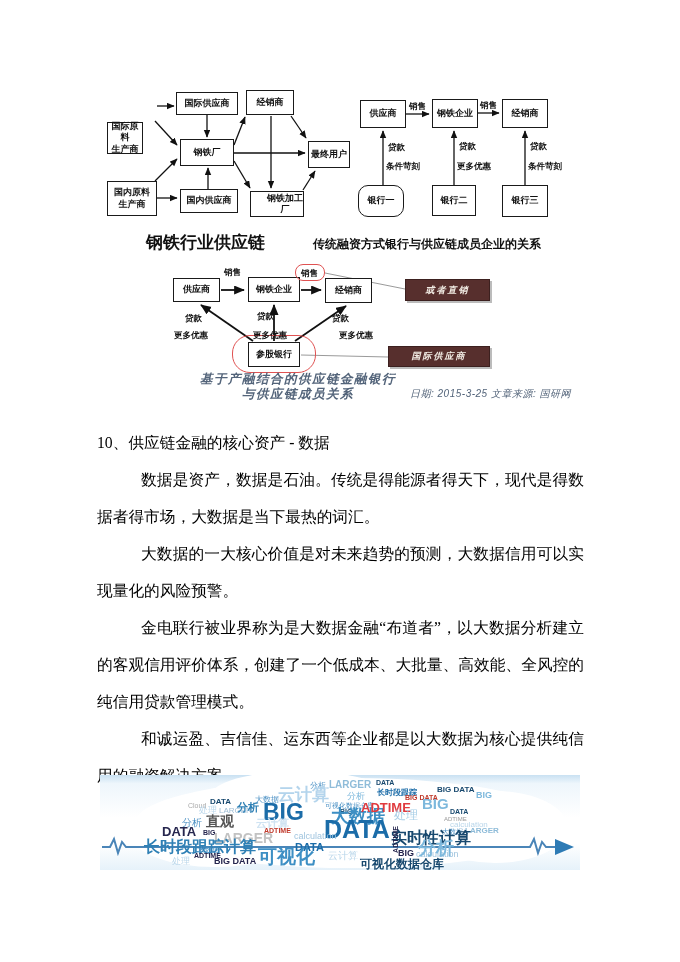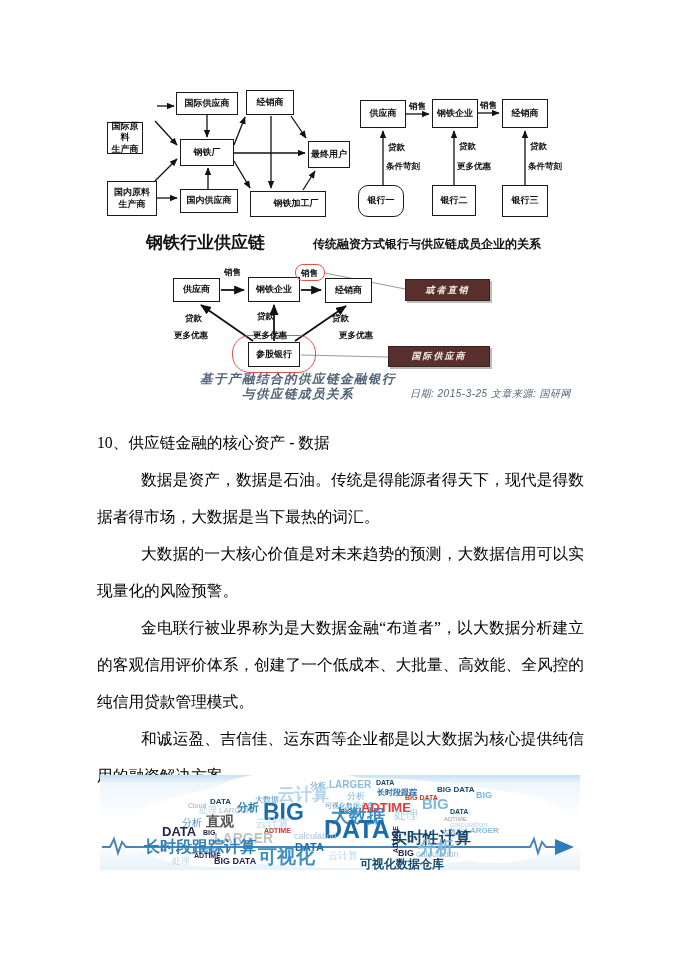--- a/index.html
+++ b/index.html
@@ -62,21 +62,21 @@
     </svg>
     <div class="dbox" style="left:7px;top:5px;width:36px;height:32px;margin-top:32px;">国际原料
 生产商</div>
     <div class="dbox" style="left:76px;top:7px;width:62px;height:23px;">国际供应商</div>
     <div class="dbox" style="left:146px;top:5px;width:48px;height:25px;">经销商</div>
     <div class="dbox" style="left:80px;top:54px;width:54px;height:27px;">钢铁厂</div>
     <div class="dbox" style="left:208px;top:56px;width:42px;height:27px;">最终用户</div>
     <div class="dbox" style="left:7px;top:96px;width:50px;height:35px;">国内原料
 生产商</div>
     <div class="dbox" style="left:80px;top:104px;width:58px;height:24px;">国内供应商</div>
-    <div class="dbox" style="left:150px;top:106px;width:76px;height:26px;padding-left:16px;">钢铁加工厂</div>
+    <div class="dbox" style="left:150px;top:106px;width:54px;height:26px;padding-left:16px;">钢铁加工厂</div>
   </div>
 
   <div class="fig" style="left:358px;top:85px;width:230px;height:148px;">
     <svg width="230" height="148" viewBox="0 0 230 148">
       <defs>
         <marker id="ah2" markerWidth="8" markerHeight="8" refX="5.5" refY="2.5" orient="auto">
           <path d="M0,0 L6,2.5 L0,5 Z" fill="#111"></path>
         </marker>
       </defs>
       <g stroke="#111" stroke-width="1.3" fill="none" marker-end="url(#ah2)">

